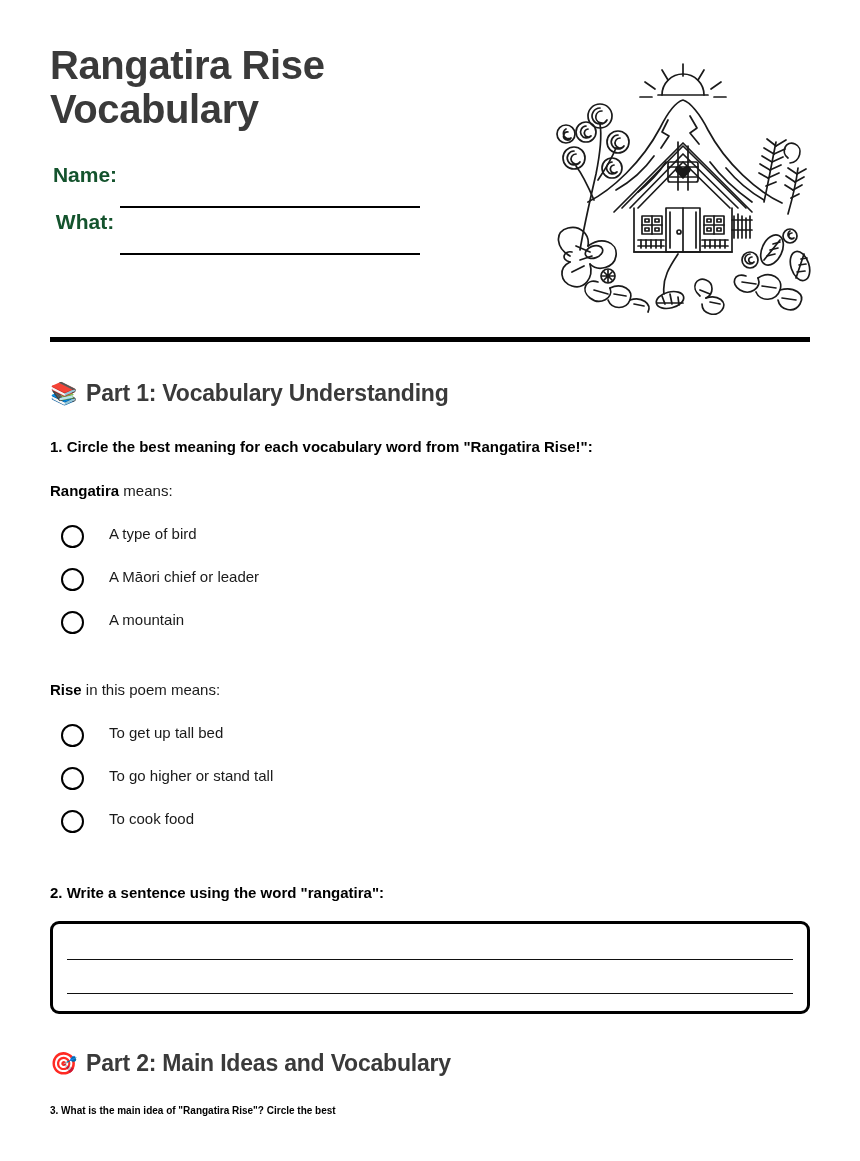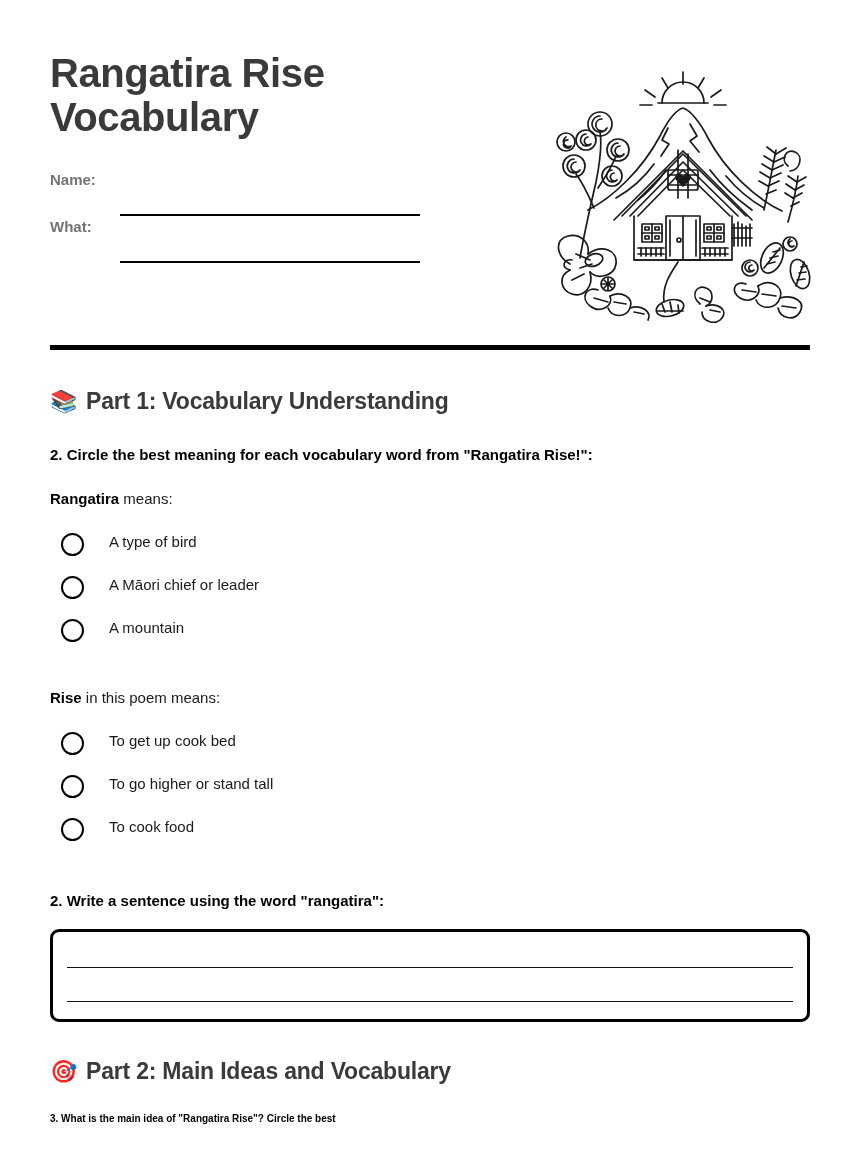--- a/index.html
+++ b/index.html
@@ -10,21 +10,21 @@
   }
   body {
     width: 860px;
     height: 1161px;
     overflow: hidden;
     font-family: "Liberation Sans", sans-serif;
     color: #000000;
     position: relative;
   }
   .page {
-    padding: 8px 50px;
+    padding: 0 50px;
     width: 860px;
     position: relative;
   }
 
   
   .header {
     display: flex;
     align-items: flex-start;
     justify-content: space-between;
     padding-top: 44px;
@@ -39,25 +39,26 @@
     margin: 0;
     white-space: pre-line;
   }
   .meta-fields { margin-top: 32px; }
   .meta-row {
     display: flex;
     align-items: baseline;
     height: 47px;
   }
   .meta-label {
-    font-size: 15px;
-    font-weight: bold;
-    color: #737373;
+    font-size: 21px;
+    font-weight: bold;
+    color: #14532d;
     width: 70px;
     flex: 0 0 70px;
+    text-align: center;
   }
   .meta-line {
     flex: 0 0 300px;
     width: 300px;
     border-bottom: 2px solid #000;
     height: 20px;
     align-self: flex-end;
     margin-bottom: 2px;
   }
 
@@ -320,21 +321,21 @@
     </div>
   </div>
 
   <hr class="section-rule">
 
   <div class="section-heading">
     <span class="section-emoji">📚</span>
     <span class="section-title">Part 1: Vocabulary Understanding</span>
   </div>
 
-  <div class="question-prompt">2. Circle the best meaning for each vocabulary word from "Rangatira Rise!":</div>
+  <div class="question-prompt">1. Circle the best meaning for each vocabulary word from "Rangatira Rise!":</div>
 
   <div class="word-prompt">
     <b>Rangatira</b><span> means:</span>
   </div>
   <div class="options">
     <div class="option-row">
       <span class="radio-circle"></span>
       <span class="option-label">A type of bird</span>
     </div>
     <div class="option-row">
@@ -346,21 +347,21 @@
       <span class="option-label">A mountain</span>
     </div>
   </div>
 
   <div class="word-prompt">
     <b>Rise</b><span> in this poem means:</span>
   </div>
   <div class="options">
     <div class="option-row">
       <span class="radio-circle"></span>
-      <span class="option-label">To get up cook bed</span>
+      <span class="option-label">To get up tall bed</span>
     </div>
     <div class="option-row">
       <span class="radio-circle"></span>
       <span class="option-label">To go higher or stand tall</span>
     </div>
     <div class="option-row">
       <span class="radio-circle"></span>
       <span class="option-label">To cook food</span>
     </div>
   </div>

